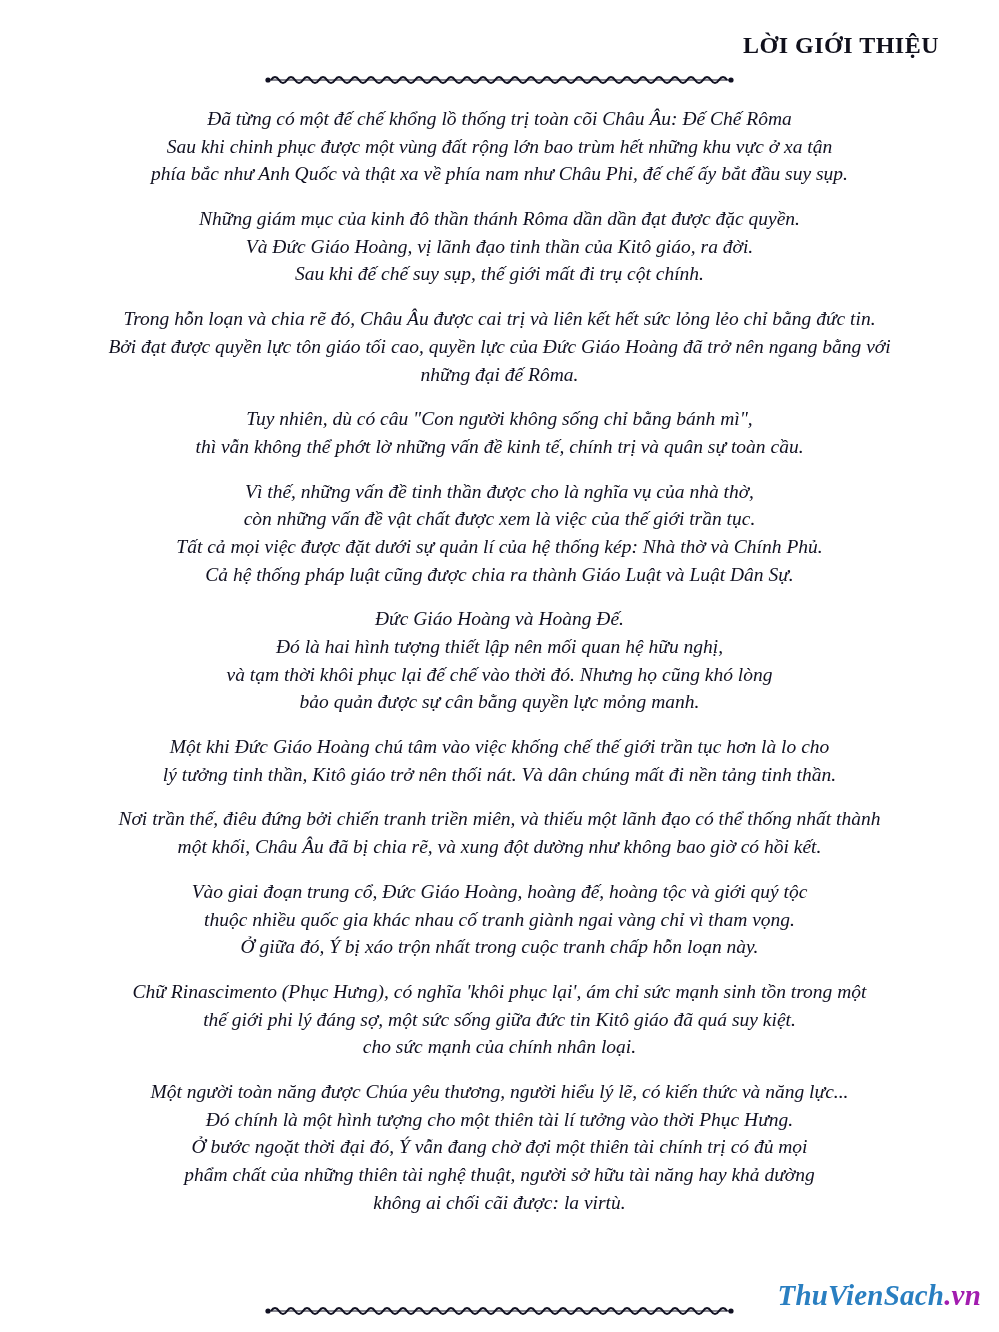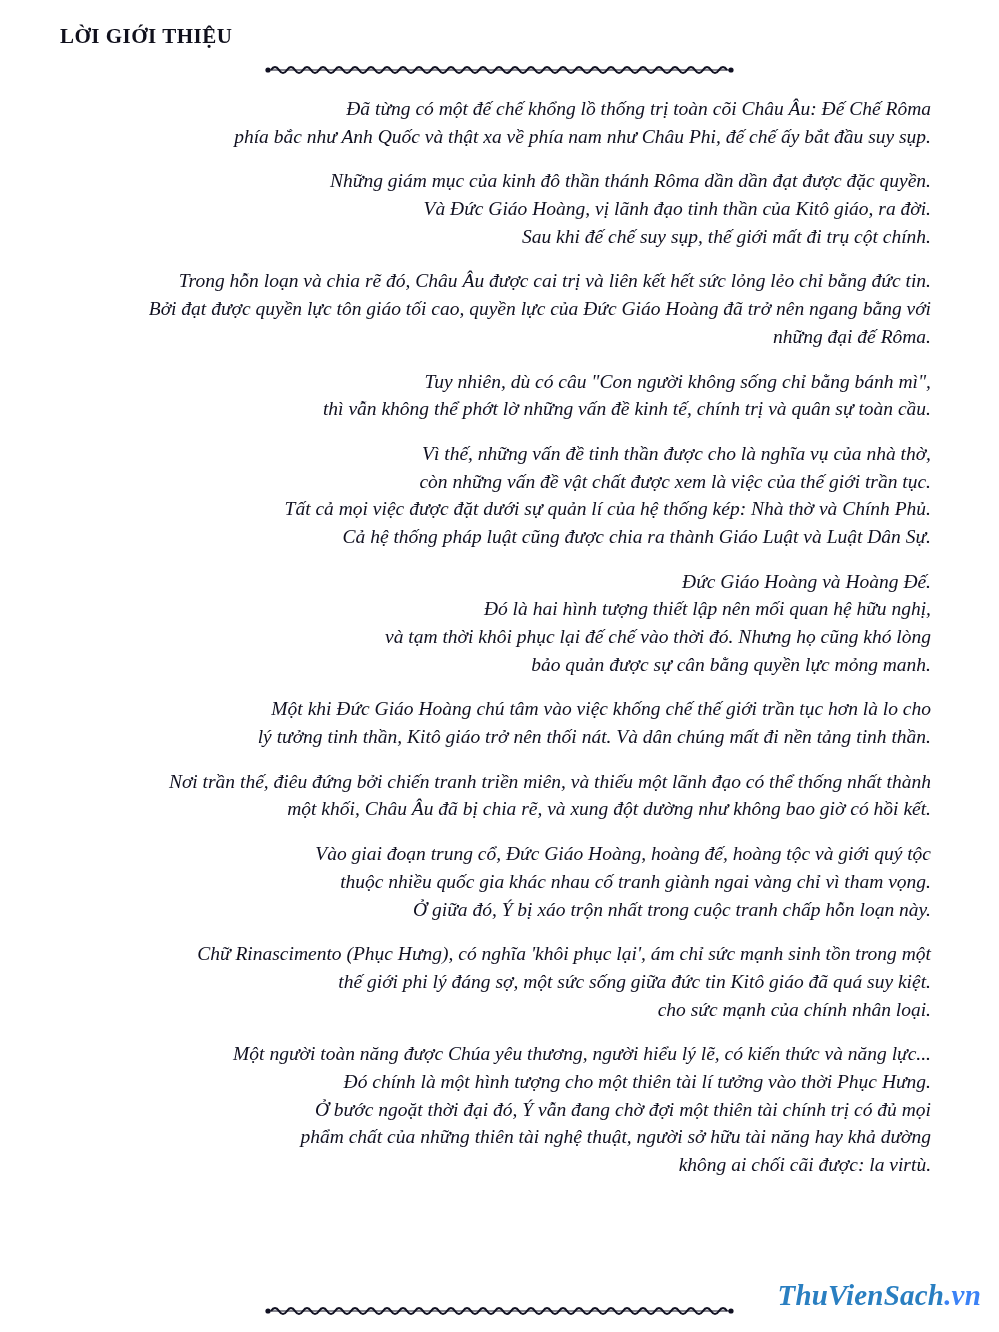--- a/index.html
+++ b/index.html
@@ -16,27 +16,27 @@
     overflow: hidden;
   }
   .page {
     width: 999px;
     height: 1332px;
     position: relative;
     box-sizing: border-box;
     padding: 8px 60px 0 60px;
   }
   .doc-title {
-    text-align: left;
+    text-align: right;
     font-family: "Liberation Serif", serif;
     font-weight: bold;
-    font-size: 21px;
+    font-size: 24px;
     letter-spacing: 0.5px;
     color: #10101c;
-    margin: 16px 0 2px 0;
+    margin: 24px 0 2px 0;
   }
   .rule {
     width: 470px;
     margin: 14px auto 18px auto;
     height: 14px;
     position: relative;
   }
   .rule svg { display: block; width: 100%; height: 14px; }
   .rule-bottom {
     width: 470px;
@@ -52,38 +52,37 @@
     font-family: "Liberation Serif", serif;
     font-style: italic;
     font-size: 19.5px;
     line-height: 1.42;
     text-align: center;
     color: #101020;
   }
   .para {
     margin: 0 0 17px 0;
     padding: 0 8px;
-    text-align: right;
   }
   .para:last-child { margin-bottom: 0; }
   .para .ln { display: block; white-space: nowrap; }
   .watermark {
     position: absolute;
     right: 18px;
     bottom: 20px;
     font-family: "Liberation Serif", serif;
     font-style: italic;
     font-weight: bold;
     font-size: 29px;
     color: #2a7fc1;
     letter-spacing: 0.2px;
     text-shadow: 0 1px 0 rgba(255,255,255,0.6);
   }
   .watermark .wm-tail {
-    color: #3b82f6;
+    color: #a21caf;
     font-size: 29px;
   }
 </style>
 </head>
 <body>
 
 <div class="page">
 
   <h1 class="doc-title">LỜI GIỚI THIỆU</h1>
 
@@ -93,20 +92,21 @@
       <path d="M2 7 L 466 7" fill="none" stroke="#111122" stroke-width="1"></path>
       <circle cx="3" cy="7" r="2.6" fill="#111122"></circle>
       <circle cx="466" cy="7" r="2.6" fill="#111122"></circle>
     </svg>
   </div>
 
   <div class="body-text">
 
     <p class="para">
       <span class="ln">Đã từng có một đế chế khổng lồ thống trị toàn cõi Châu Âu: Đế Chế Rôma</span>
+      <span class="ln">Sau khi chinh phục được một vùng đất rộng lớn bao trùm hết những khu vực ở xa tận</span>
       <span class="ln">phía bắc như Anh Quốc và thật xa về phía nam như Châu Phi, đế chế ấy bắt đầu suy sụp.</span>
     </p>
 
 
     <p class="para">
       <span class="ln">Những giám mục của kinh đô thần thánh Rôma dần dần đạt được đặc quyền.</span>
       <span class="ln">Và Đức Giáo Hoàng, vị lãnh đạo tinh thần của Kitô giáo, ra đời.</span>
       <span class="ln">Sau khi đế chế suy sụp, thế giới mất đi trụ cột chính.</span>
     </p>
 

